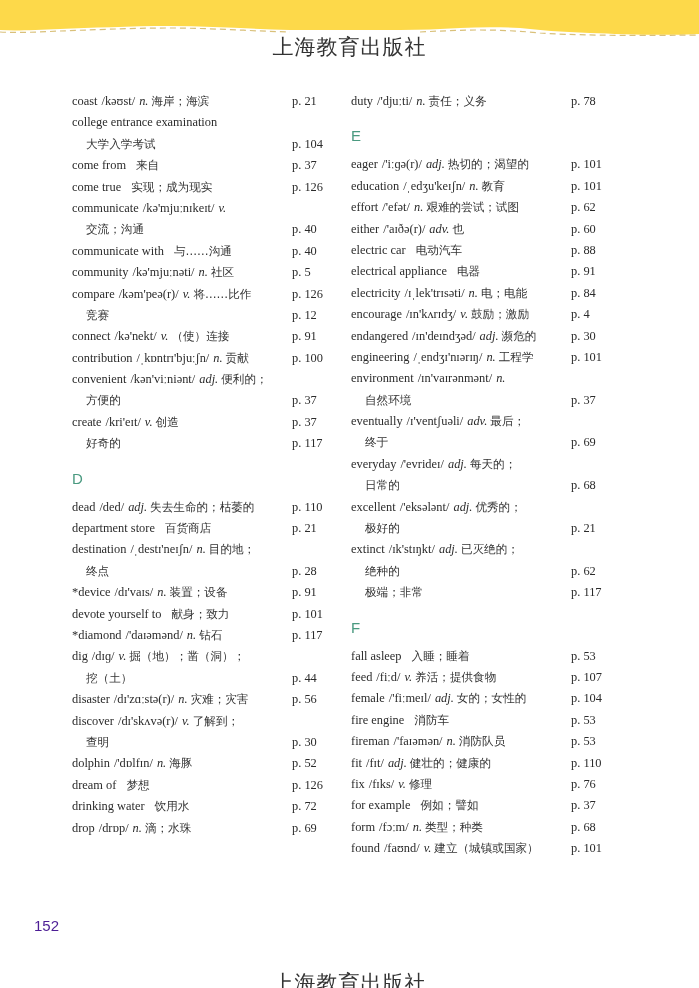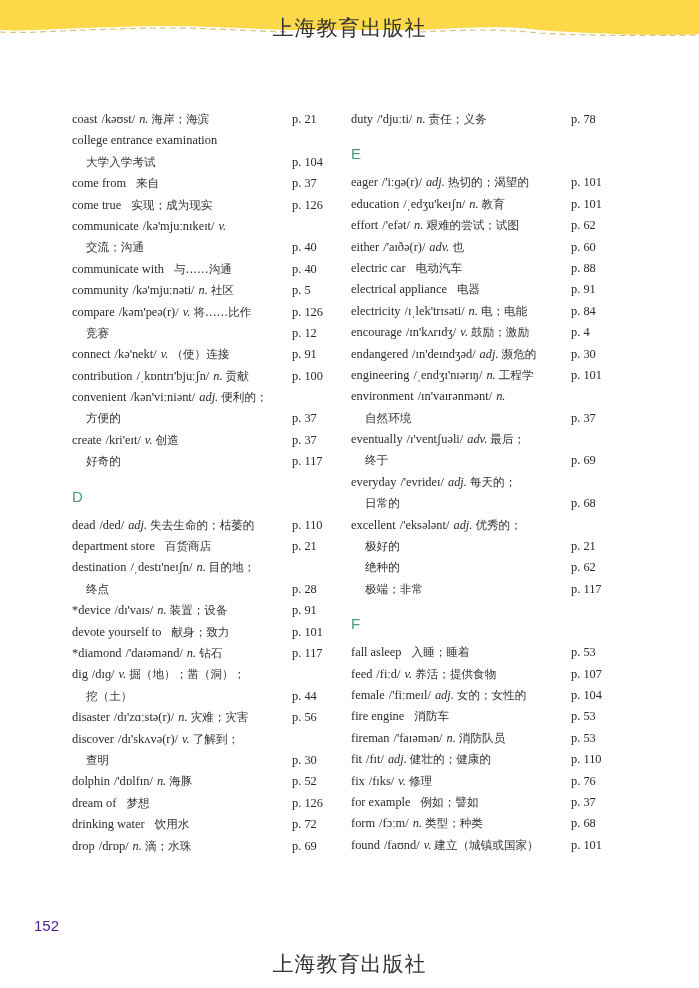--- a/index.html
+++ b/index.html
@@ -10,25 +10,26 @@
       color: #2b2b2b;
     }
     .top-band {
       position: absolute; left: 0; top: 0; width: 699px; height: 40px;
     }
     .top-band svg { position: absolute; left: 0; top: 0; }
     .watermark {
       position: absolute; left: 0; width: 699px; text-align: center;
       font-family: "DejaVu Sans", sans-serif; font-size: 21px; color: #333;
       letter-spacing: 1px;
+      margin-top: 19px;
     }
     .watermark.top { top: 14px; }
     .watermark.bottom { top: 950px; }
     .column {
-      position: absolute; top: 91px; margin-top: 18px;
+      position: absolute; top: 91px;
     }
     .col-left { left: 72px; width: 265px; }
     .col-right { left: 351px; width: 270px; }
     .entry { font-size: 12.4px; line-height: 21.4px; position: relative; white-space: nowrap; }
     .line { display: block; height: 21.4px; position: relative; }
     .line .pg { position: absolute; top: 0; }
     .col-left .line .pg { left: 220px; }
     .col-right .line .pg { left: 220px; }
     .indent { padding-left: 14px; }
     .ipa { margin: 0 4px; }
@@ -197,20 +198,21 @@
   </div>
   <div class="entry">
     <span class="line"><span>everyday</span><span class="ipa">/'evrideɪ/</span><span class="pos">adj.</span><span class="cn">每天的；</span></span>
     <span class="line indent"><span class="cn">日常的</span><span class="pg">p. 68</span></span>
   </div>
   <div class="entry">
     <span class="line"><span>excellent</span><span class="ipa">/'eksələnt/</span><span class="pos">adj.</span><span class="cn">优秀的；</span></span>
     <span class="line indent"><span class="cn">极好的</span><span class="pg">p. 21</span></span>
   </div>
   <div class="entry">
+    <span class="line"><span>extinct</span><span class="ipa">/ɪk'stɪŋkt/</span><span class="pos">adj.</span><span class="cn">已灭绝的；</span></span>
     <span class="line indent"><span class="cn">绝种的</span><span class="pg">p. 62</span></span>
   </div>
   <div class="entry">
     <span class="line indent"><span class="cn">极端；非常</span><span class="pg">p. 117</span></span>
   </div>
 
   <div class="section-letter">F</div>
 
   <div class="entry">
     <span class="line"><span>fall asleep</span><span class="cn cn-gap">入睡；睡着</span><span class="pg">p. 53</span></span>

